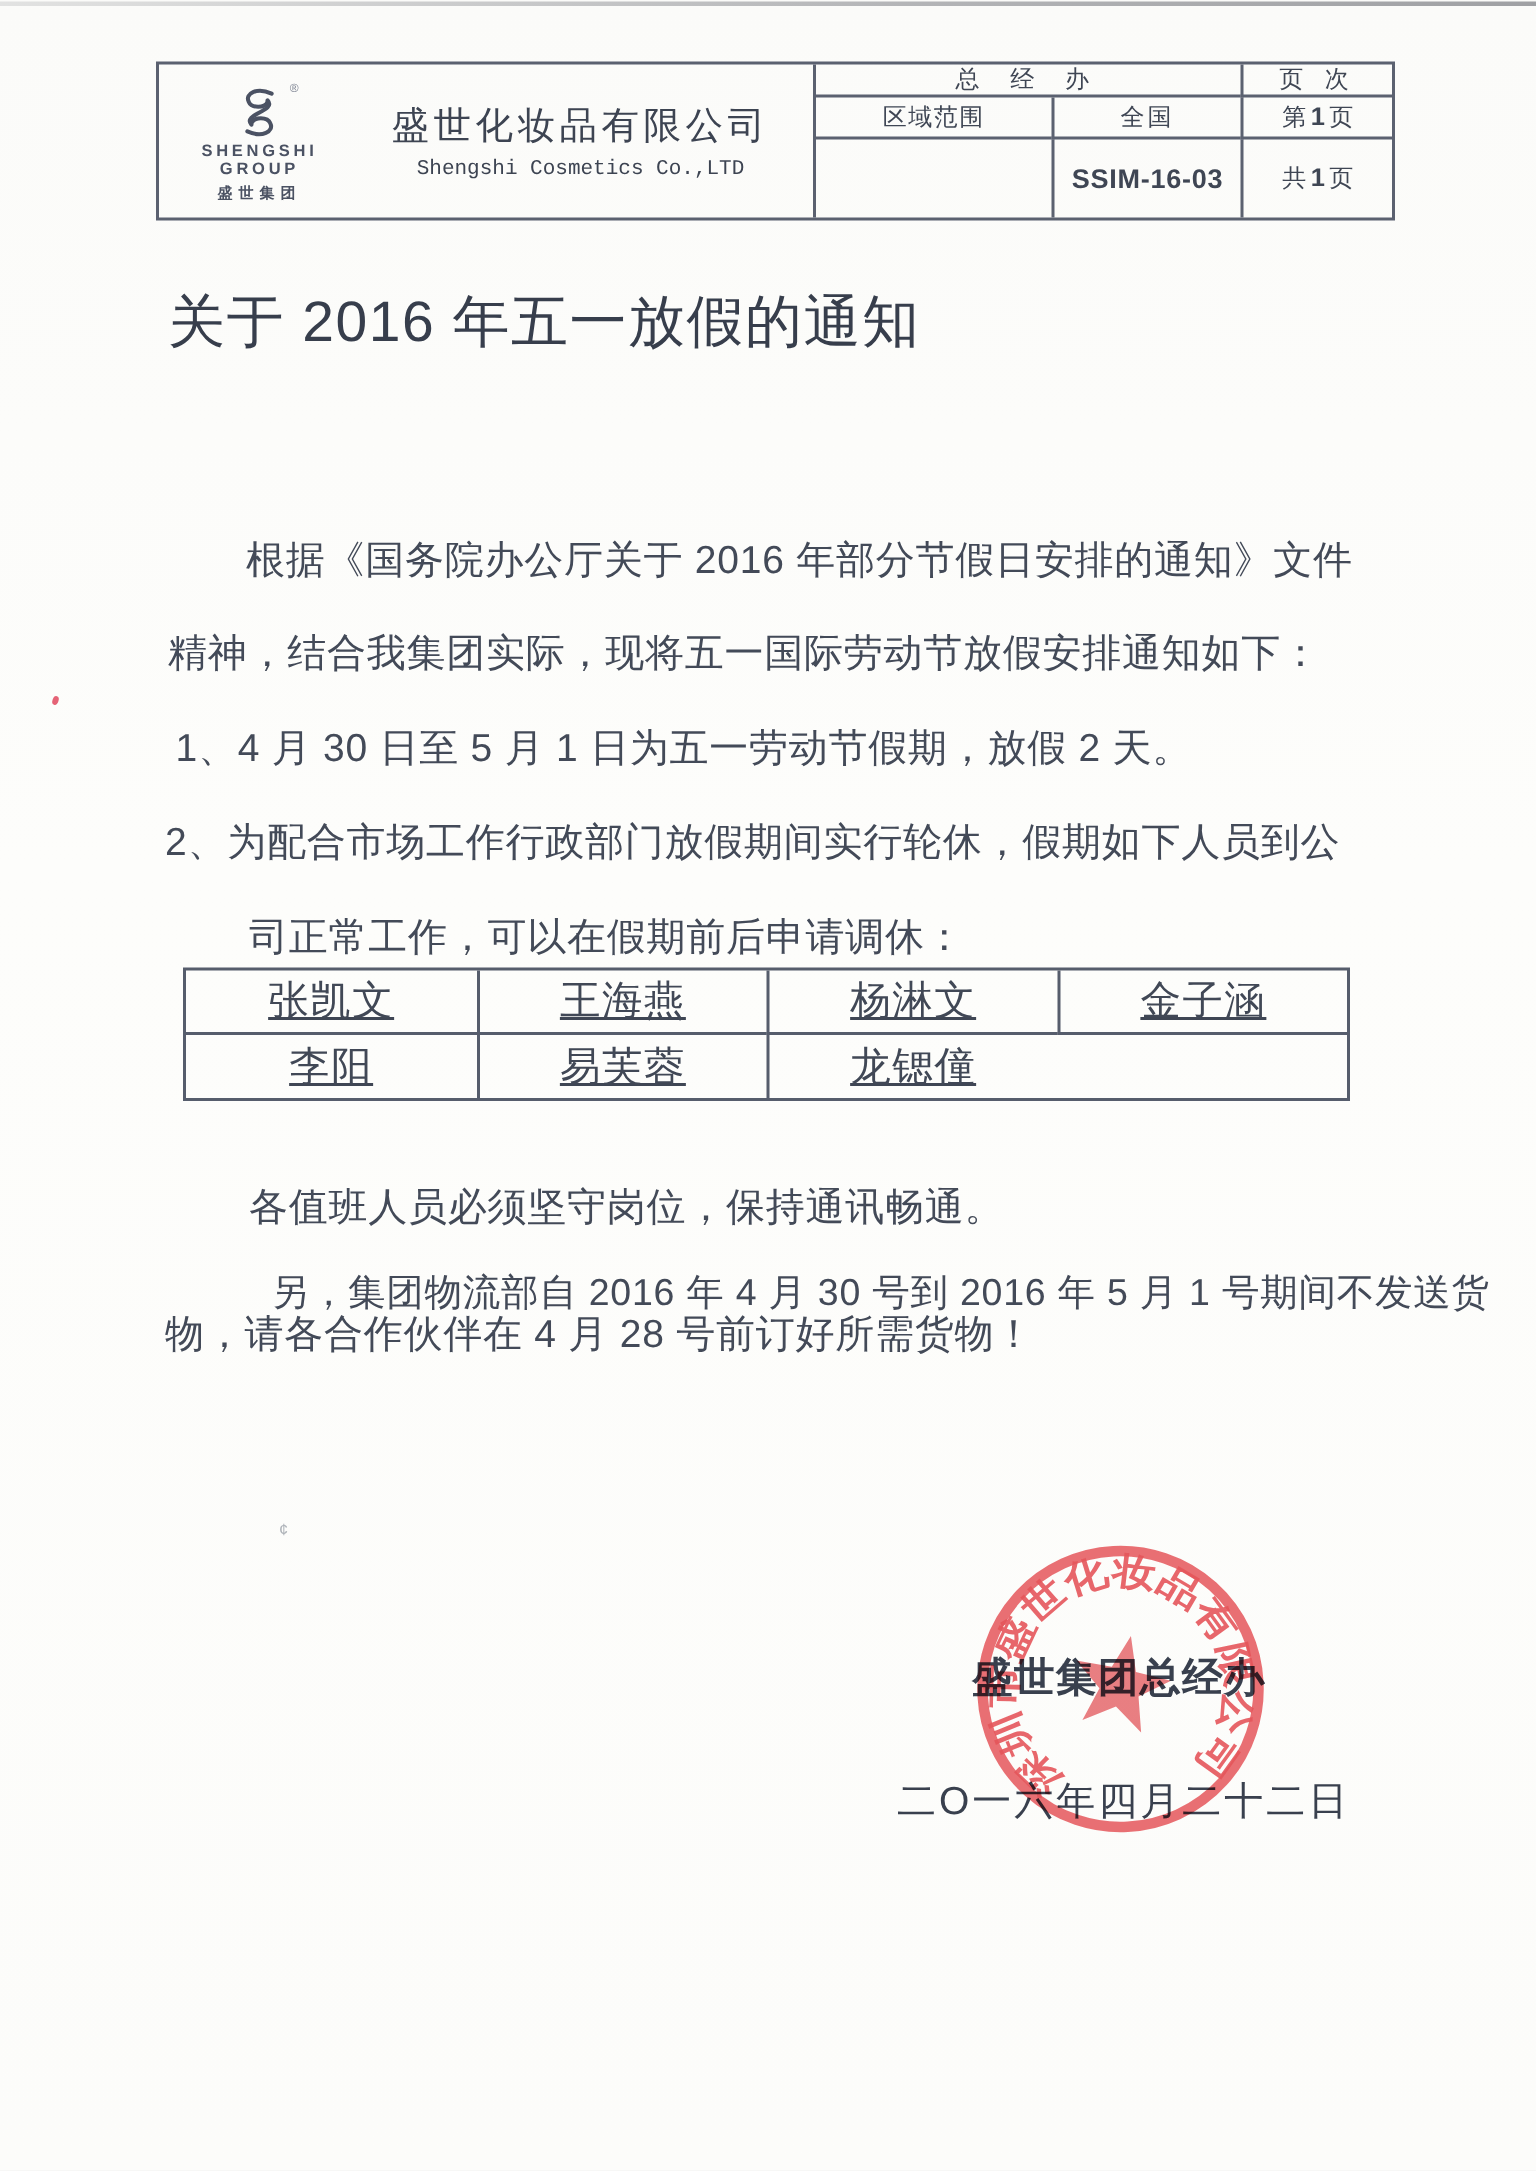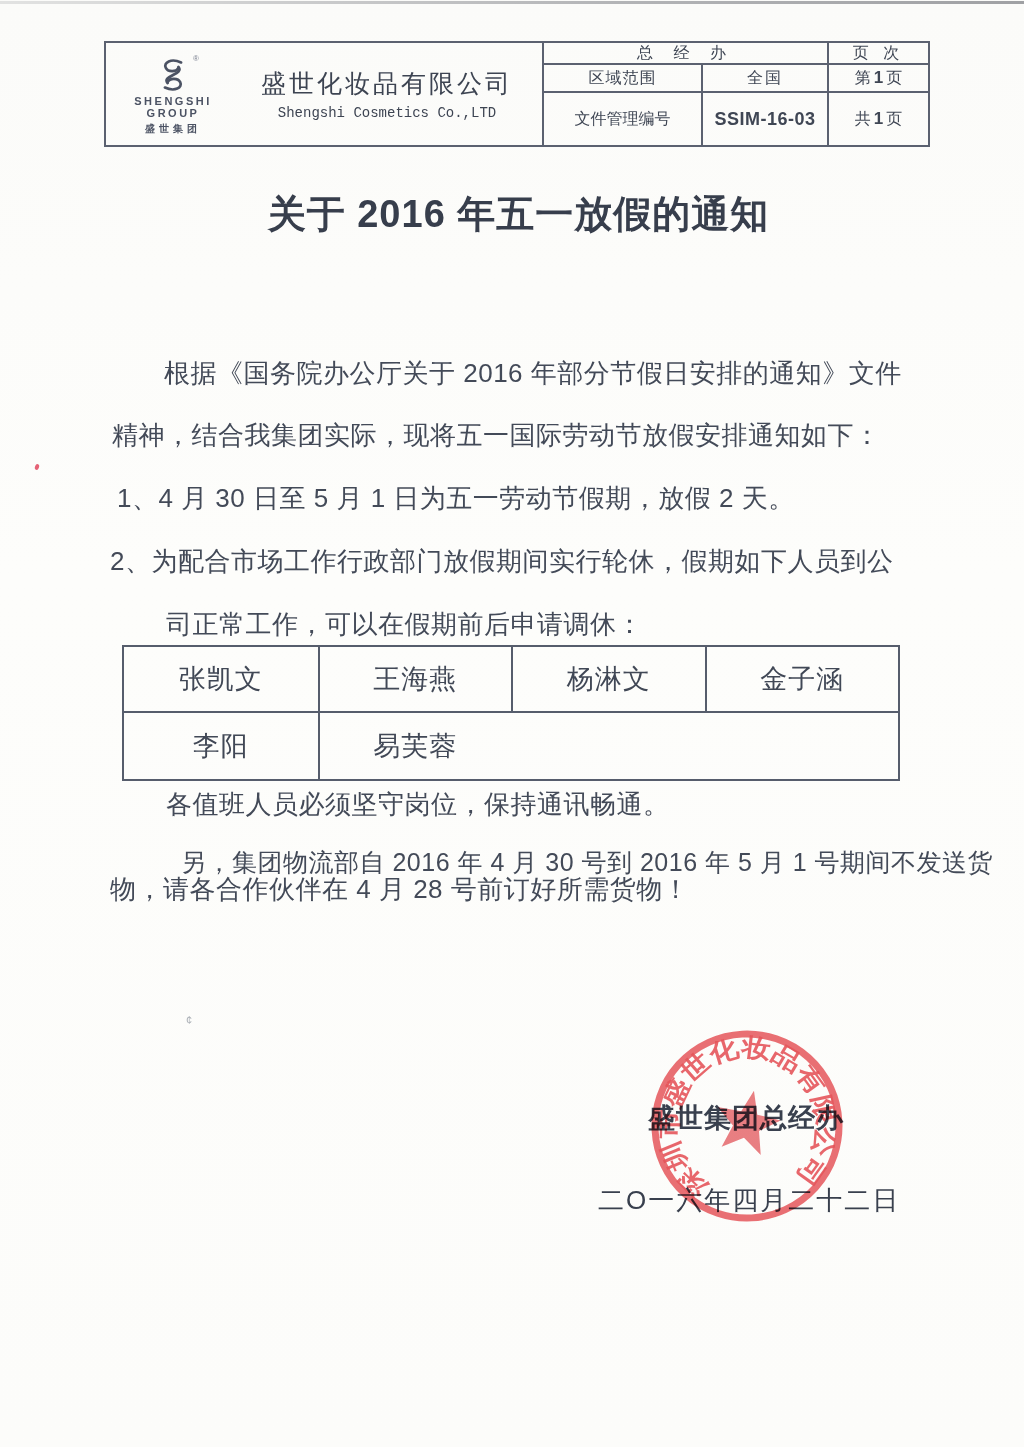--- a/index.html
+++ b/index.html
@@ -70,45 +70,45 @@
   .hc-regionlbl{grid-column:1;grid-row:2;border-bottom:2px solid #5b6170;letter-spacing:1px;}
   .hc-regionval{grid-column:2;grid-row:2;border-left:2px solid #5b6170;border-bottom:2px solid #5b6170;letter-spacing:2px;}
   .hc-pagecur{grid-column:3;grid-row:2;border-left:2px solid #5b6170;border-bottom:2px solid #5b6170;}
   .hc-doclbl{grid-column:1;grid-row:3;}
   .hc-docval{grid-column:2;grid-row:3;border-left:2px solid #5b6170;font-weight:bold;font-size:18px;letter-spacing:0.5px;}
   .hc-pagetot{grid-column:3;grid-row:3;border-left:2px solid #5b6170;}
   .pg-num{font-weight:bold;padding:0 3px;font-size:17px;}
 
   
   .doc-title{
-    position:absolute;left:112px;top:189px;width:813px;text-align:center;
-    font-size:38px;font-weight:bold;color:#373e4c;letter-spacing:1px;white-space:nowrap;
+    position:absolute;left:112px;top:189px;width:813px;text-align:left;
+    font-size:38px;font-weight:normal;color:#373e4c;letter-spacing:1px;white-space:nowrap;
   }
   .salutation{
     position:absolute;left:117px;top:279px;
     font-size:25px;font-weight:bold;color:#373e4c;letter-spacing:1px;white-space:nowrap;
   }
   .doc-line{
     position:absolute;font-size:26px;color:#434a58;letter-spacing:0.5px;
     white-space:nowrap;line-height:34px;
   }
   .doc-line:nth-child(1){left:164px;top:356px;}
   .doc-line:nth-child(2){left:112px;top:418px;}
   .doc-line:nth-child(3){left:117px;top:481px;}
   .doc-line:nth-child(4){left:110px;top:544px;}
   .doc-line:nth-child(5){left:166px;top:607px;}
   .doc-line:nth-child(6){left:166px;top:787px;}
   .doc-line:nth-child(7){left:181px;top:845px;font-size:25px;}
   .doc-line:nth-child(8){left:110px;top:872px;}
 
   
   .duty-table{
-    position:absolute;left:122px;top:645px;width:778px;height:136px;
+    position:absolute;left:122px;top:645px;width:778px;height:89px;
     border:2px solid #565d6c;box-sizing:border-box;
-    display:grid;grid-template-columns:repeat(4,1fr);grid-auto-rows:1fr;
+    display:grid;grid-template-columns:repeat(4,1fr);grid-auto-rows:1fr;text-decoration:underline;
   }
   .duty-cell{
     display:flex;align-items:center;justify-content:center;
     font-size:27px;color:#414856;box-sizing:border-box;letter-spacing:1px;
   }
   .duty-cell{border-left:2px solid #565d6c;}
   .duty-cell:nth-child(4n+1){border-left:none;}
   .duty-cell:nth-child(-n+4){border-bottom:2px solid #565d6c;}
 
   
@@ -159,21 +159,20 @@
     <div class="header-table">
       <div class="hcell hc-dept">总 经 办</div>
       <div class="hcell hc-pagehdr">页 次</div>
       <div class="hcell hc-regionlbl">区域范围</div>
       <div class="hcell hc-regionval">全国</div>
       <div class="hcell hc-pagecur">
           <span>第</span>
           <span class="pg-num">1</span>
           <span>页</span>
         </div>
-      <div class="hcell hc-doclbl">文件管理编号</div>
       <div class="hcell hc-docval">SSIM-16-03</div>
       <div class="hcell hc-pagetot">
           <span>共</span>
           <span class="pg-num">1</span>
           <span>页</span>
         </div>
     </div>
   </div>
 
   <div class="doc-title">关于 2016 年五一放假的通知</div>
@@ -189,20 +188,21 @@
       <div class="doc-line">物，请各合作伙伴在 4 月 28 号前订好所需货物！</div>
     </div>
 
   <div class="duty-table" id="duty-table">
       <div class="duty-cell">张凯文</div>
       <div class="duty-cell">王海燕</div>
       <div class="duty-cell">杨淋文</div>
       <div class="duty-cell">金子涵</div>
       <div class="duty-cell">李阳</div>
       <div class="duty-cell">易芙蓉</div>
+      <div class="duty-cell">龙锶僮</div>
     </div>
 
   <div class="signature">盛世集团总经办</div>
   <div class="sig-date">二O一六年四月二十二日</div>
 
   <div class="stamp">
     <svg width="210" height="210" viewBox="0 0 210 210">
       <circle cx="105" cy="105" r="92" fill="none" stroke="#e6494f" stroke-width="7" opacity="0.85"></circle>
       <polygon points="105,69 113.2,91.7 137.3,92.5 118.3,107.3 125.0,130.5 105,117 85.0,130.5 91.7,107.3 72.7,92.5 96.8,91.7" transform="rotate(15 105 103)" fill="#e4565c" opacity="0.82"></polygon>
       <defs>

